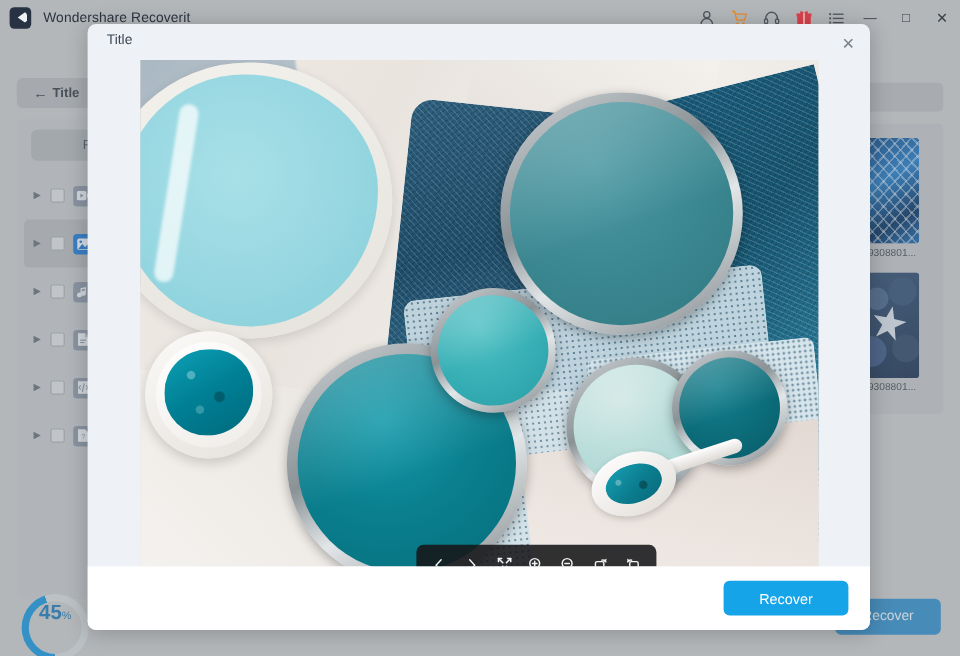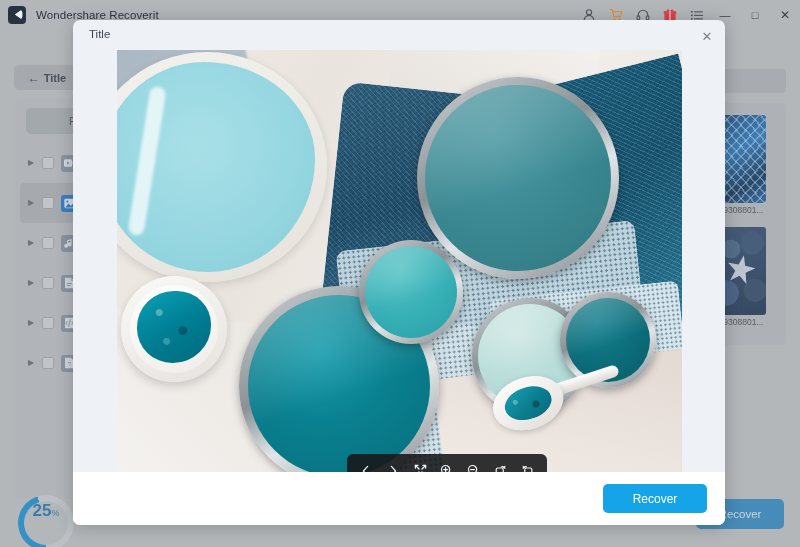--- a/index.html
+++ b/index.html
@@ -542,21 +542,21 @@
         </div>
         <div class="thumb-cap">29308801...</div>
       </div>
     </div>
 
     <div class="bottom-recover">Recover</div>
 
     <div class="prog-wrap">
       <div class="prog-ring">
         <div class="prog-inner">
-          <span class="prog-num">25</span>
+          <span class="prog-num">45</span>
           <span class="prog-pct">%</span>
         </div>
       </div>
     </div>
 
   </div>
 
   <div class="overlay-dim"></div>
 
   <div class="dialog">

